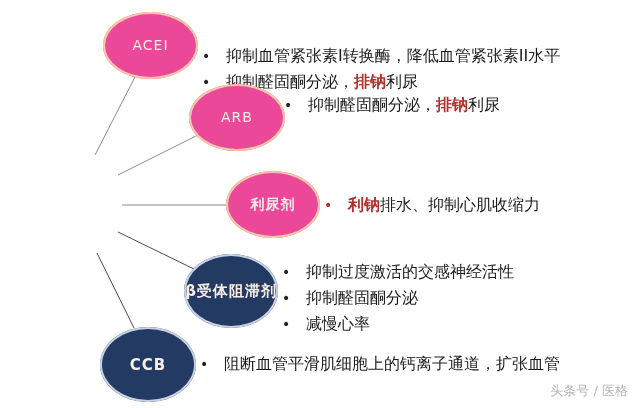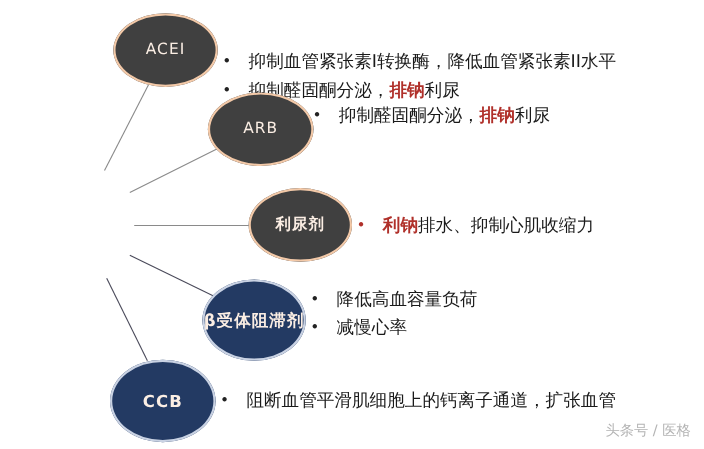--- a/index.html
+++ b/index.html
@@ -1,21 +1,21 @@
 <!DOCTYPE html>
 <html><head>
 <meta charset="utf-8">
 <style>
   html, body { margin:0; padding:0; }
   body { width:640px; height:408px; background:#ffffff; position:relative; overflow:hidden;
          font-family:"DejaVu Sans", "Liberation Sans", sans-serif; color:#1a1a1a; }
   #diagram { position:absolute; left:0; top:0; width:640px; height:408px; }
   .node { position:absolute; display:flex; align-items:center; justify-content:center; text-align:center;
           color:#fbeee4; border-radius:50%; box-sizing:border-box; line-height:1.2; }
-  .node.orange { background:#404040; box-shadow:0 0 0 2px #f3c9a8 inset; font-size:14px; letter-spacing:1px; }
+  .node.orange { background:#ec4899; box-shadow:0 0 0 2px #f3c9a8 inset; font-size:14px; letter-spacing:1px; }
   .node.navy { background:#233a63; box-shadow:0 0 0 2px #c9d2e3 inset; font-size:15px; font-weight:bold; letter-spacing:1px; }
   .node.center { background:#933b33; box-shadow:0 0 0 2px #d9a39b inset; font-size:22px; font-weight:bold; color:#fbefe8; }
   .bullets { position:absolute; margin:0; padding:0; list-style:none; font-size:16px; }
   .bullets li { position:relative; padding-left:26px; height:26px; line-height:26px; white-space:nowrap; }
   .bullets li::before { content:"•"; position:absolute; left:2px; top:0; font-size:14px; color:#222; }
   .bullets li.red-dot::before { color:#b0302a; }
   .hl { color:#b0302a; font-weight:bold; }
   sub { font-size:10px; vertical-align:-3px; }
   .watermark { position:absolute; right:12px; bottom:8px; font-size:13px; color:#b4b4b4;margin-left:33px; }
 </style>
@@ -53,21 +53,22 @@
   </div>
   <ul class="bullets" style="left:322px; top:192px;">
     <li class="red-dot"><span class="hl">利钠</span><span>排水、抑制心肌收缩力</span></li>
   </ul>
 
   <div class="node navy" style="left:184px; top:254px; width:94px; height:74px; flex-direction:row;">
     <span>β受体</span>
     <span>阻滞剂</span>
   </div>
   <ul class="bullets" style="left:280px; top:259px;">
-    <li><span>降低高血容量负荷</span></li>
+    <li><span>抑制过度激活的交感神经活性</span></li>
+    <li><span>抑制醛固酮分泌</span></li>
     <li><span>减慢心率</span></li>
   </ul>
 
   <div class="node navy" style="left:100px; top:327px; width:96px; height:75px;">
     <span>CCB</span>
   </div>
   <ul class="bullets" style="left:198px; top:351px;">
     <li><span>阻断血管平滑肌细胞上的钙离子通道，扩张血管</span></li>
   </ul>
 

